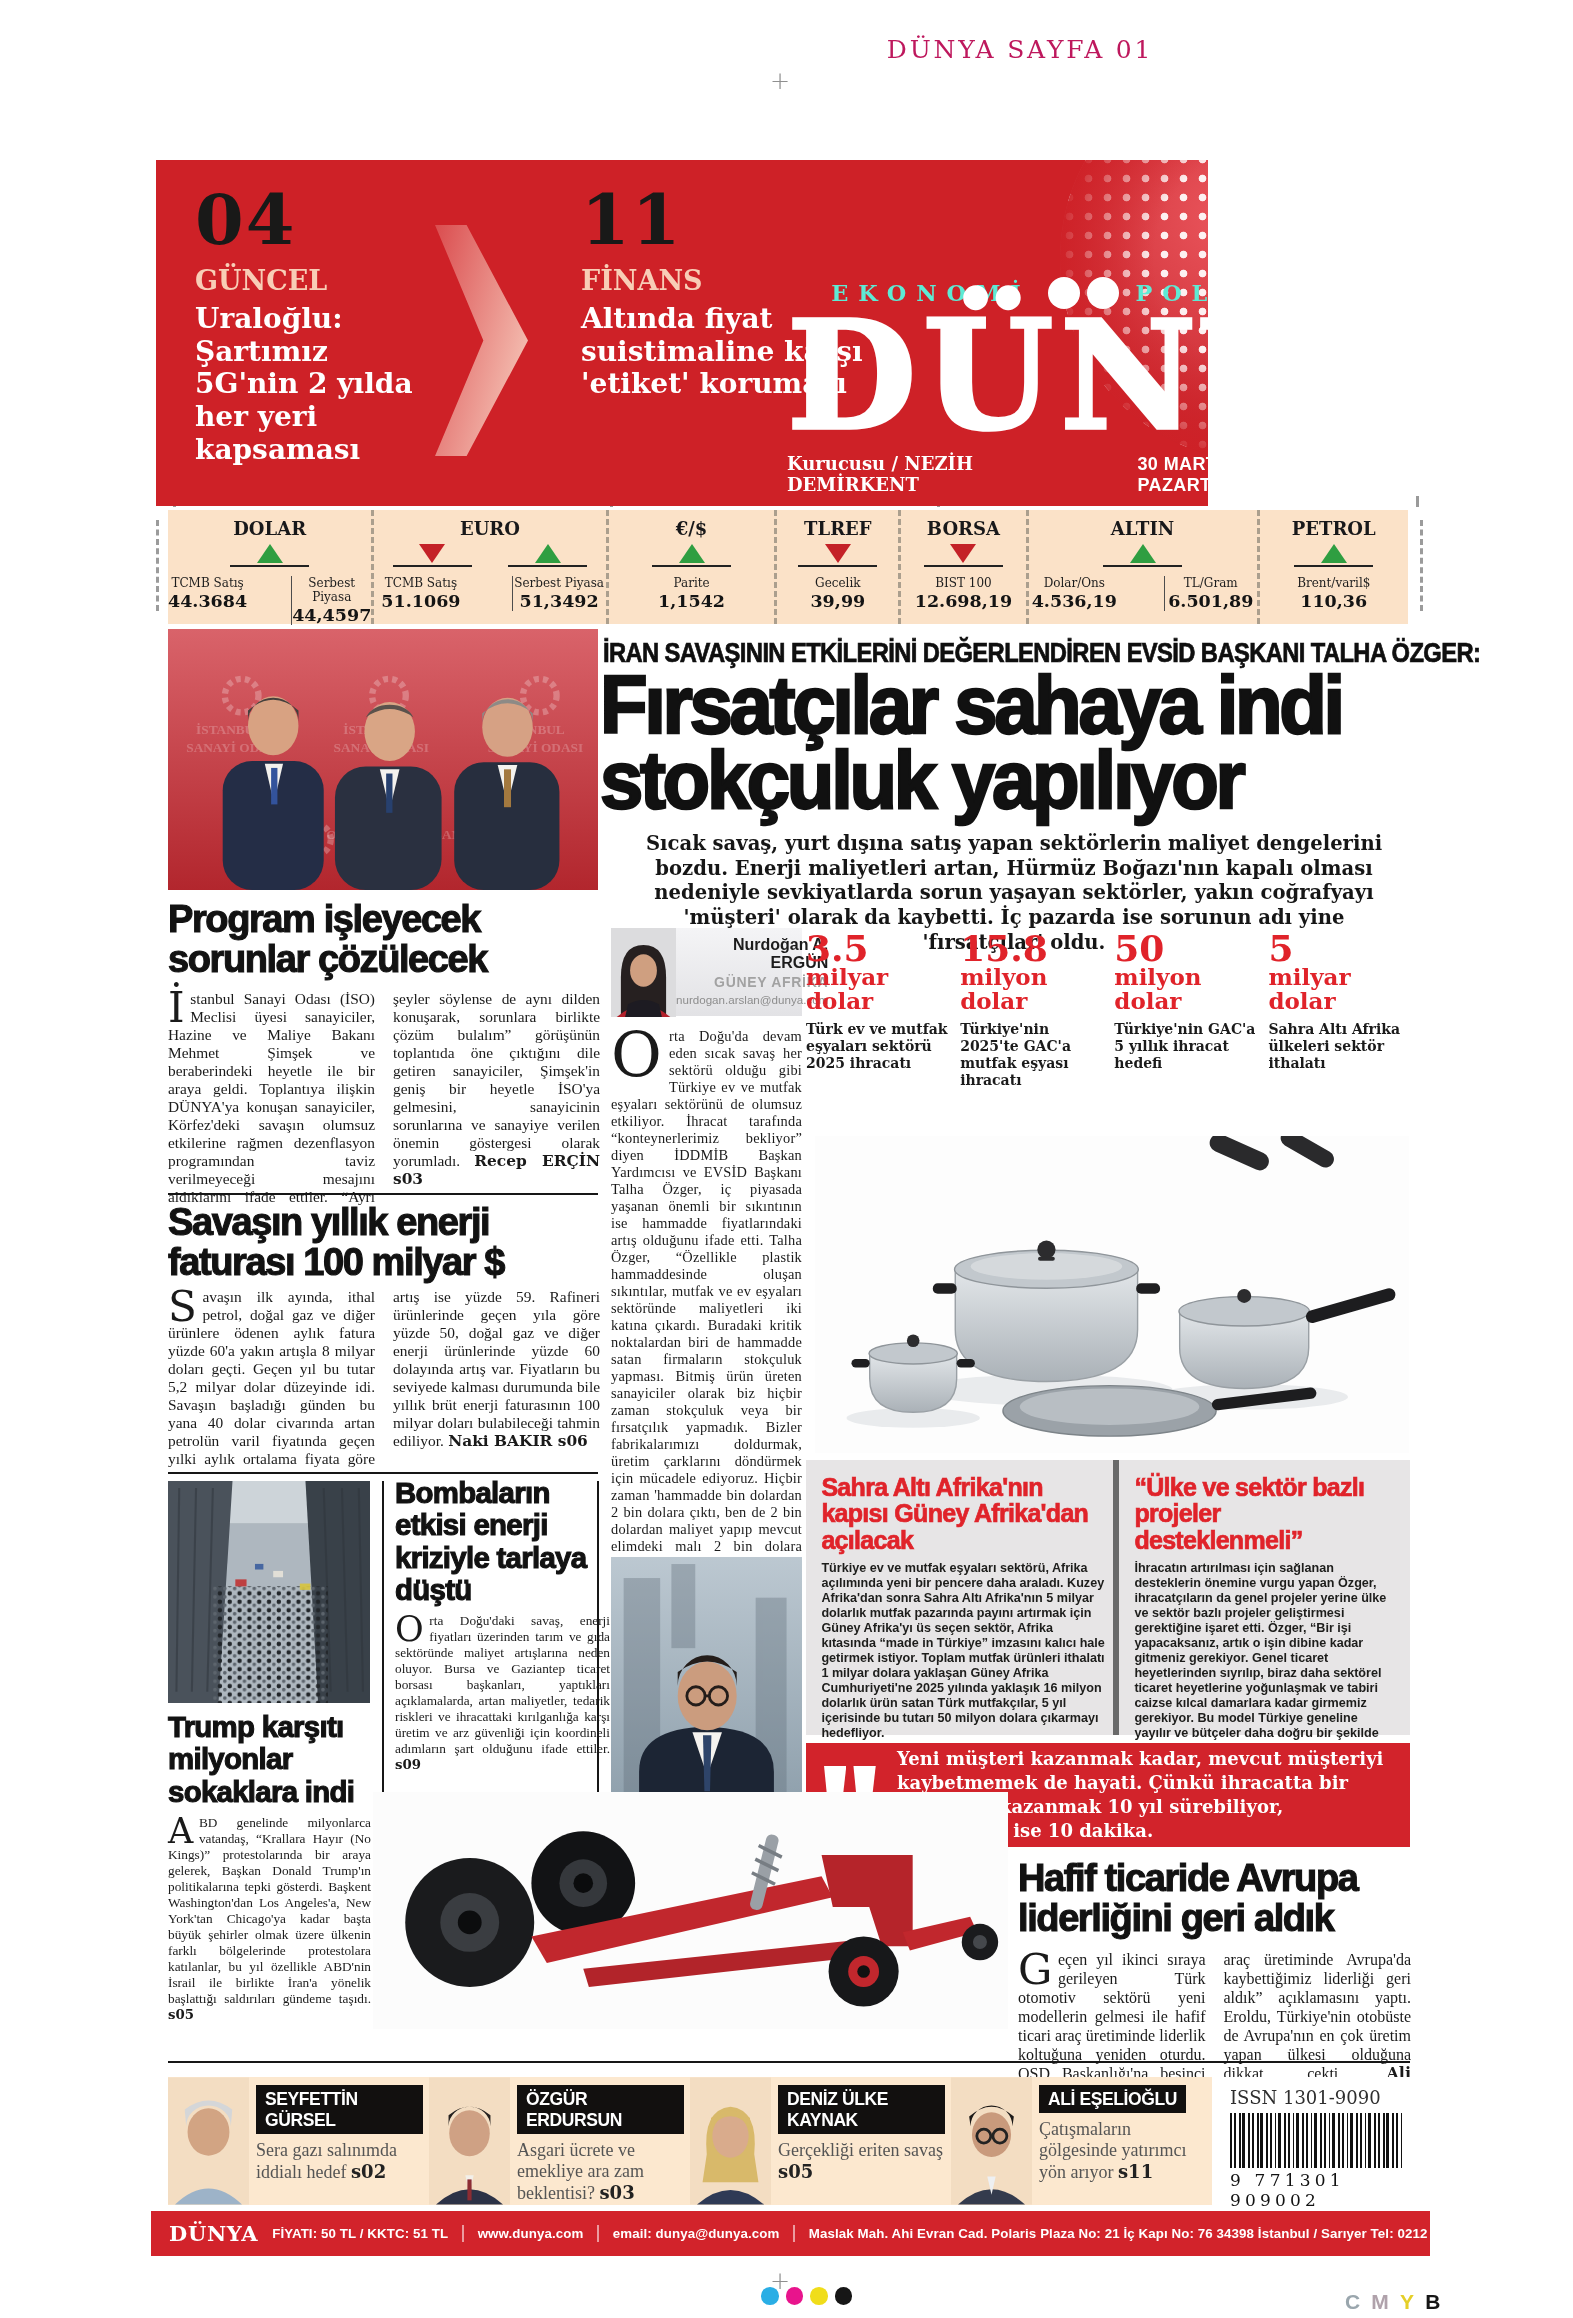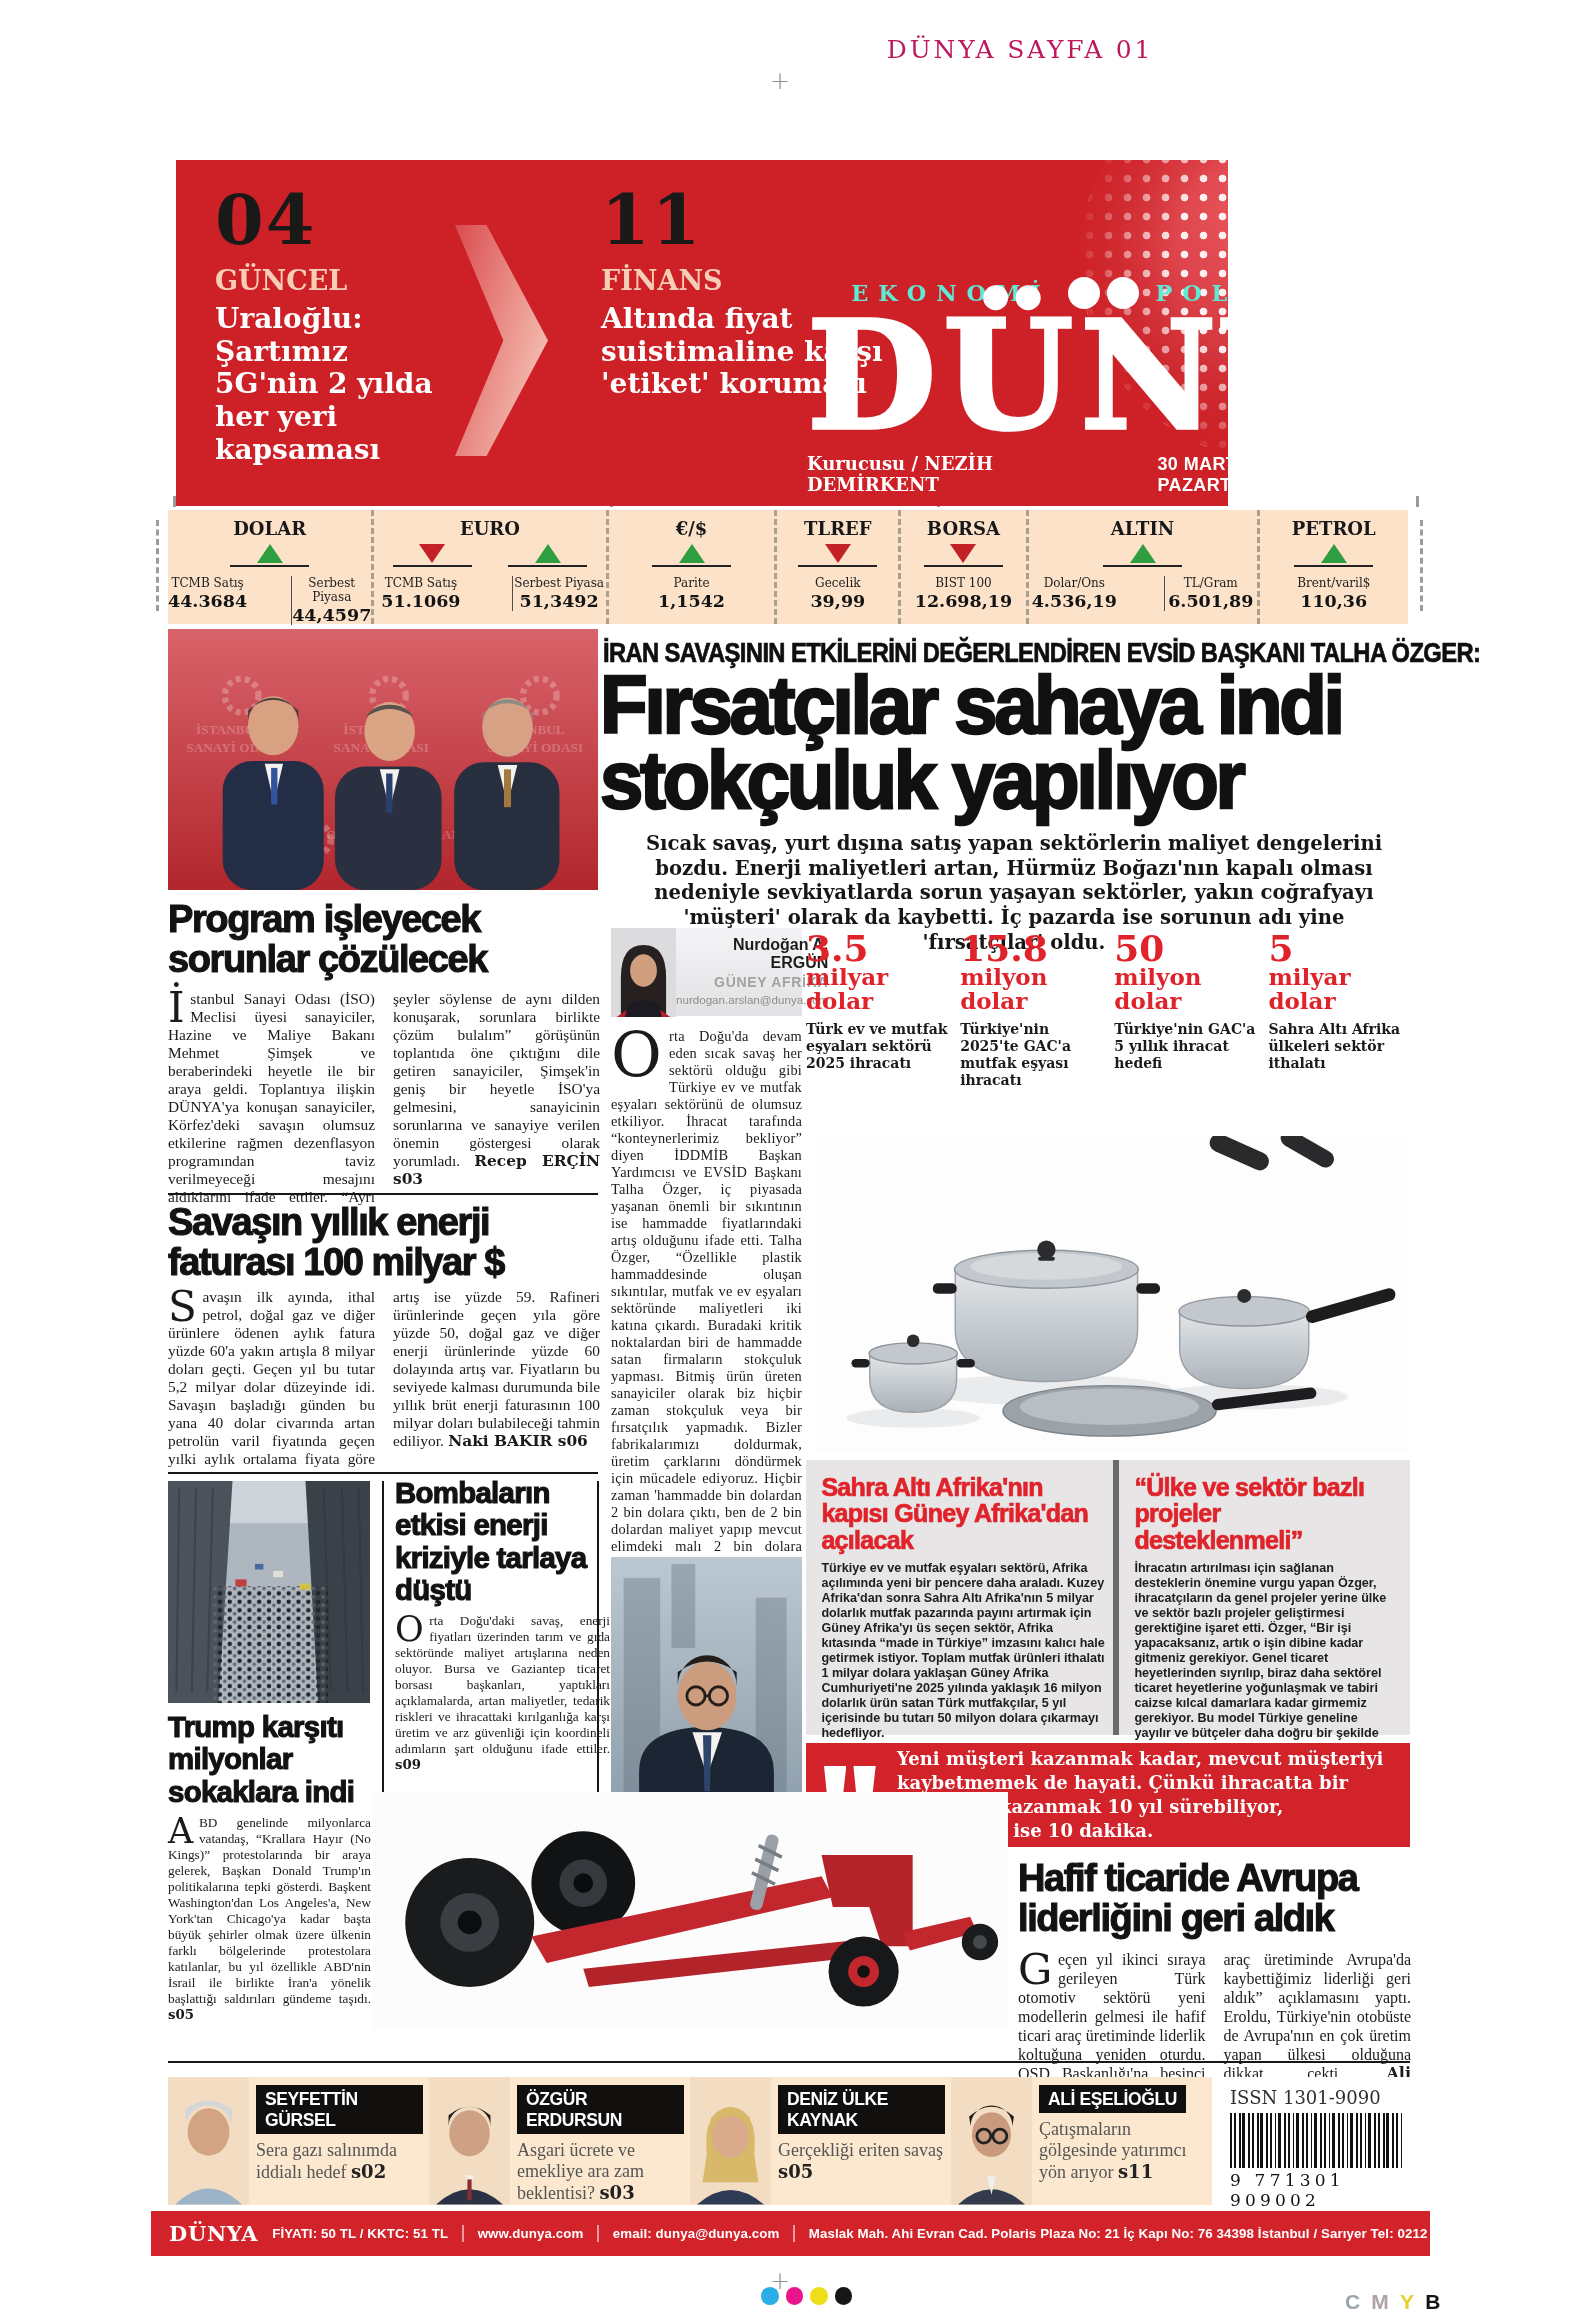--- a/index.html
+++ b/index.html
@@ -7,21 +7,21 @@
   body { width:1573px; height:2319px; position:relative; font-family:"Liberation Sans",sans-serif; color:#1a1a1a; overflow:hidden; }
   .abs { position:absolute; }
 
   
   .slug { left:1020px; top:35px; transform:translateX(-50%); font-family:"DejaVu Serif",serif; font-size:25px; letter-spacing:2.8px; color:#be185d; }
   .plusmark { color:#8f8f8f; font-size:24px; font-family:"DejaVu Sans",sans-serif; font-weight:300; }
   .gapdash { width:7px; height:11.2px; border-left:3.5px dashed #9a9a9a; }
   .folddash { width:5.6px; height:91px; border-left:3.5px dashed #9b9b9b; }
 
   
-  .masthead { left:176px; top:160px; width:1052px; height:346px; background:#ce2127; overflow:hidden; }
+  .masthead { left:156px; top:160px; width:1052px; height:346px; background:#ce2127; overflow:hidden; }
   .globe { position:absolute; left:904px; top:-105px; width:407px; height:407px; border-radius:50%;
            background-image: radial-gradient(rgba(255,255,255,.92) 3.5px, rgba(255,255,255,0) 4.2px),
                              radial-gradient(circle at 42% 40%, #ea565d 0%, #c31e25 75%);
            background-size: 19px 19px, 100% 100%; }
   .globe::after { content:""; position:absolute; inset:0; border-radius:50%;
            background: radial-gradient(circle, rgba(206,33,39,0) 38%, #ce2127 73%); }
   .teaser { position:absolute; top:25px; }
   .teaser-1 { left:39px;  width:238px; }
   .teaser-2 { left:425px; width:312px; }
   .t-num  { font-family:"DejaVu Serif",serif; font-weight:bold; font-size:70px; line-height:1; color:#191918; letter-spacing:2.1px; }

